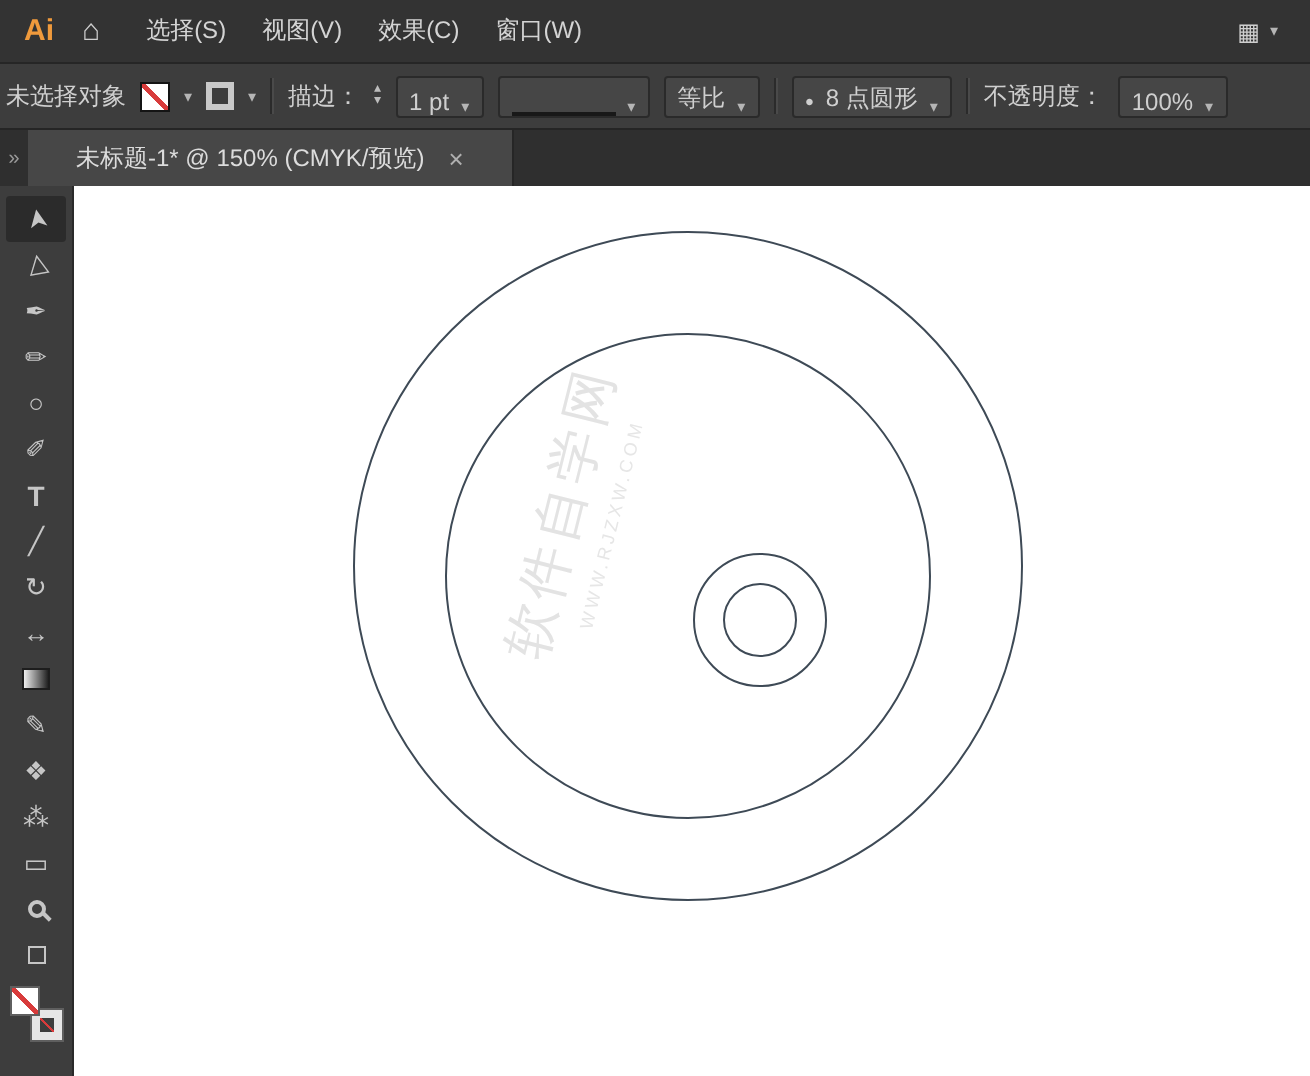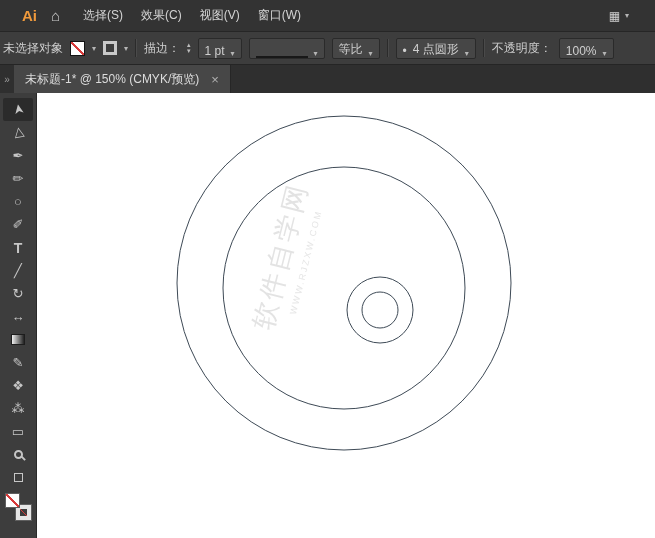--- a/index.html
+++ b/index.html
@@ -2,21 +2,21 @@
 <html><head>
 <meta charset="utf-8">
 <style>
   *{box-sizing:border-box;margin:0;padding:0}
   html,body{width:655px;height:538px;overflow:hidden}
   body{font-family:"Liberation Sans","DejaVu Sans",sans-serif;background:#323232}
   .app{width:655px;height:538px;display:flex;flex-direction:column}
 
   
   .menubar{height:42px;flex:0 0 31px;background:#333333;border-bottom:1px solid #262626;
-           display:flex;align-items:center;color:#d4d4d4;font-size:12px;padding:0 22px;gap:2px}
+           display:flex;align-items:center;color:#d4d4d4;font-size:12px;padding:0 12px;gap:2px}
   .ai-logo{font-weight:700;font-size:15px;color:#F09A3C;margin-right:12px}
   .home{font-size:15px;color:#cfcfcf;margin-right:12px}
   .menu-item{padding:0 9px;height:31px;display:flex;align-items:center;cursor:default}
   .mb-right{margin-left:auto;display:flex;align-items:center;gap:5px;color:#cfcfcf;padding-right:4px}
   .caret{font-size:8px;color:#b5b5b5}
 
   
   .controlbar{height:33px;flex:0 0 33px;background:#3d3d3d;border-bottom:1px solid #252525;
               display:flex;align-items:center;font-size:12px;color:#cfcfcf;padding:0 3px;gap:7px;white-space:nowrap}
   .vsep{width:2px;height:18px;background:#2b2b2b;border-right:1px solid #4a4a4a}
@@ -24,21 +24,21 @@
     background-image:linear-gradient(to top right,transparent 44%,#D83B3B 44%,#D83B3B 56%,transparent 56%)}
   .swatch-stroke{width:14px;height:14px;border:3px solid #c9c9c9;background:transparent}
   .dd{height:21px;background:#464646;border:1px solid #2a2a2a;border-radius:2px;
       display:flex;align-items:flex-end;padding:0 6px;gap:6px}
   .stepper{display:flex;flex-direction:column;justify-content:center;line-height:6px;font-size:7px;color:#bdbdbd}
   .line-preview{width:52px;height:2px;background:#181818}
 
   
   .tabbar{height:28px;flex:0 0 28px;background:#2f2f2f;display:flex;align-items:stretch}
   .collapse{width:14px;display:flex;align-items:center;justify-content:center;color:#9a9a9a;font-size:10px}
-  .tab{display:flex;align-items:center;gap:12px;padding:0 11px;background:#474747;color:#dcdcdc;
+  .tab{display:flex;align-items:center;gap:12px;padding:0 24px;background:#474747;color:#dcdcdc;
        font-size:12px;border-right:1px solid #262626}
   .tab-close{color:#b0b0b0;font-size:13px}
 
   
   .main{flex:1;display:flex;min-height:0}
   .toolbar{width:37px;flex:0 0 37px;background:#3d3d3d;border-right:1px solid #2a2a2a;
            display:flex;flex-direction:column;align-items:center;padding-top:5px}
   #tools{display:flex;flex-direction:column;align-items:center}
   .tool{height:23px;width:30px;display:flex;align-items:center;justify-content:center;
         color:#c6c6c6;font-size:13px;border-radius:2px}
@@ -67,22 +67,22 @@
 </head>
 <body>
 
 <div class="app">
 
   <div class="menubar">
     <span class="ai-logo">Ai</span>
     <span class="home">⌂</span>
     <nav id="menus" style="display:flex">
         <span class="menu-item">选择(S)</span>
+        <span class="menu-item">视图(V)</span>
         <span class="menu-item">效果(C)</span>
-        <span class="menu-item">视图(V)</span>
         <span class="menu-item">窗口(W)</span>
       </nav>
     <div class="mb-right">
       <span>▦</span>
       <span class="caret">▾</span>
     </div>
   </div>
 
   <div class="controlbar">
     <span>未选择对象</span>
@@ -104,21 +104,21 @@
       <span class="line-preview"></span>
       <span class="caret">▾</span>
     </span>
     <span class="dd">
       <span>等比</span>
       <span class="caret">▾</span>
     </span>
     <span class="vsep"></span>
     <span class="dd">
       <span>•</span>
-      <span>4 点圆形</span>
+      <span>8 点圆形</span>
       <span class="caret">▾</span>
     </span>
     <span class="vsep"></span>
     <span>不透明度：</span>
     <span class="dd">
       <span>100%</span>
       <span class="caret">▾</span>
     </span>
   </div>
 

